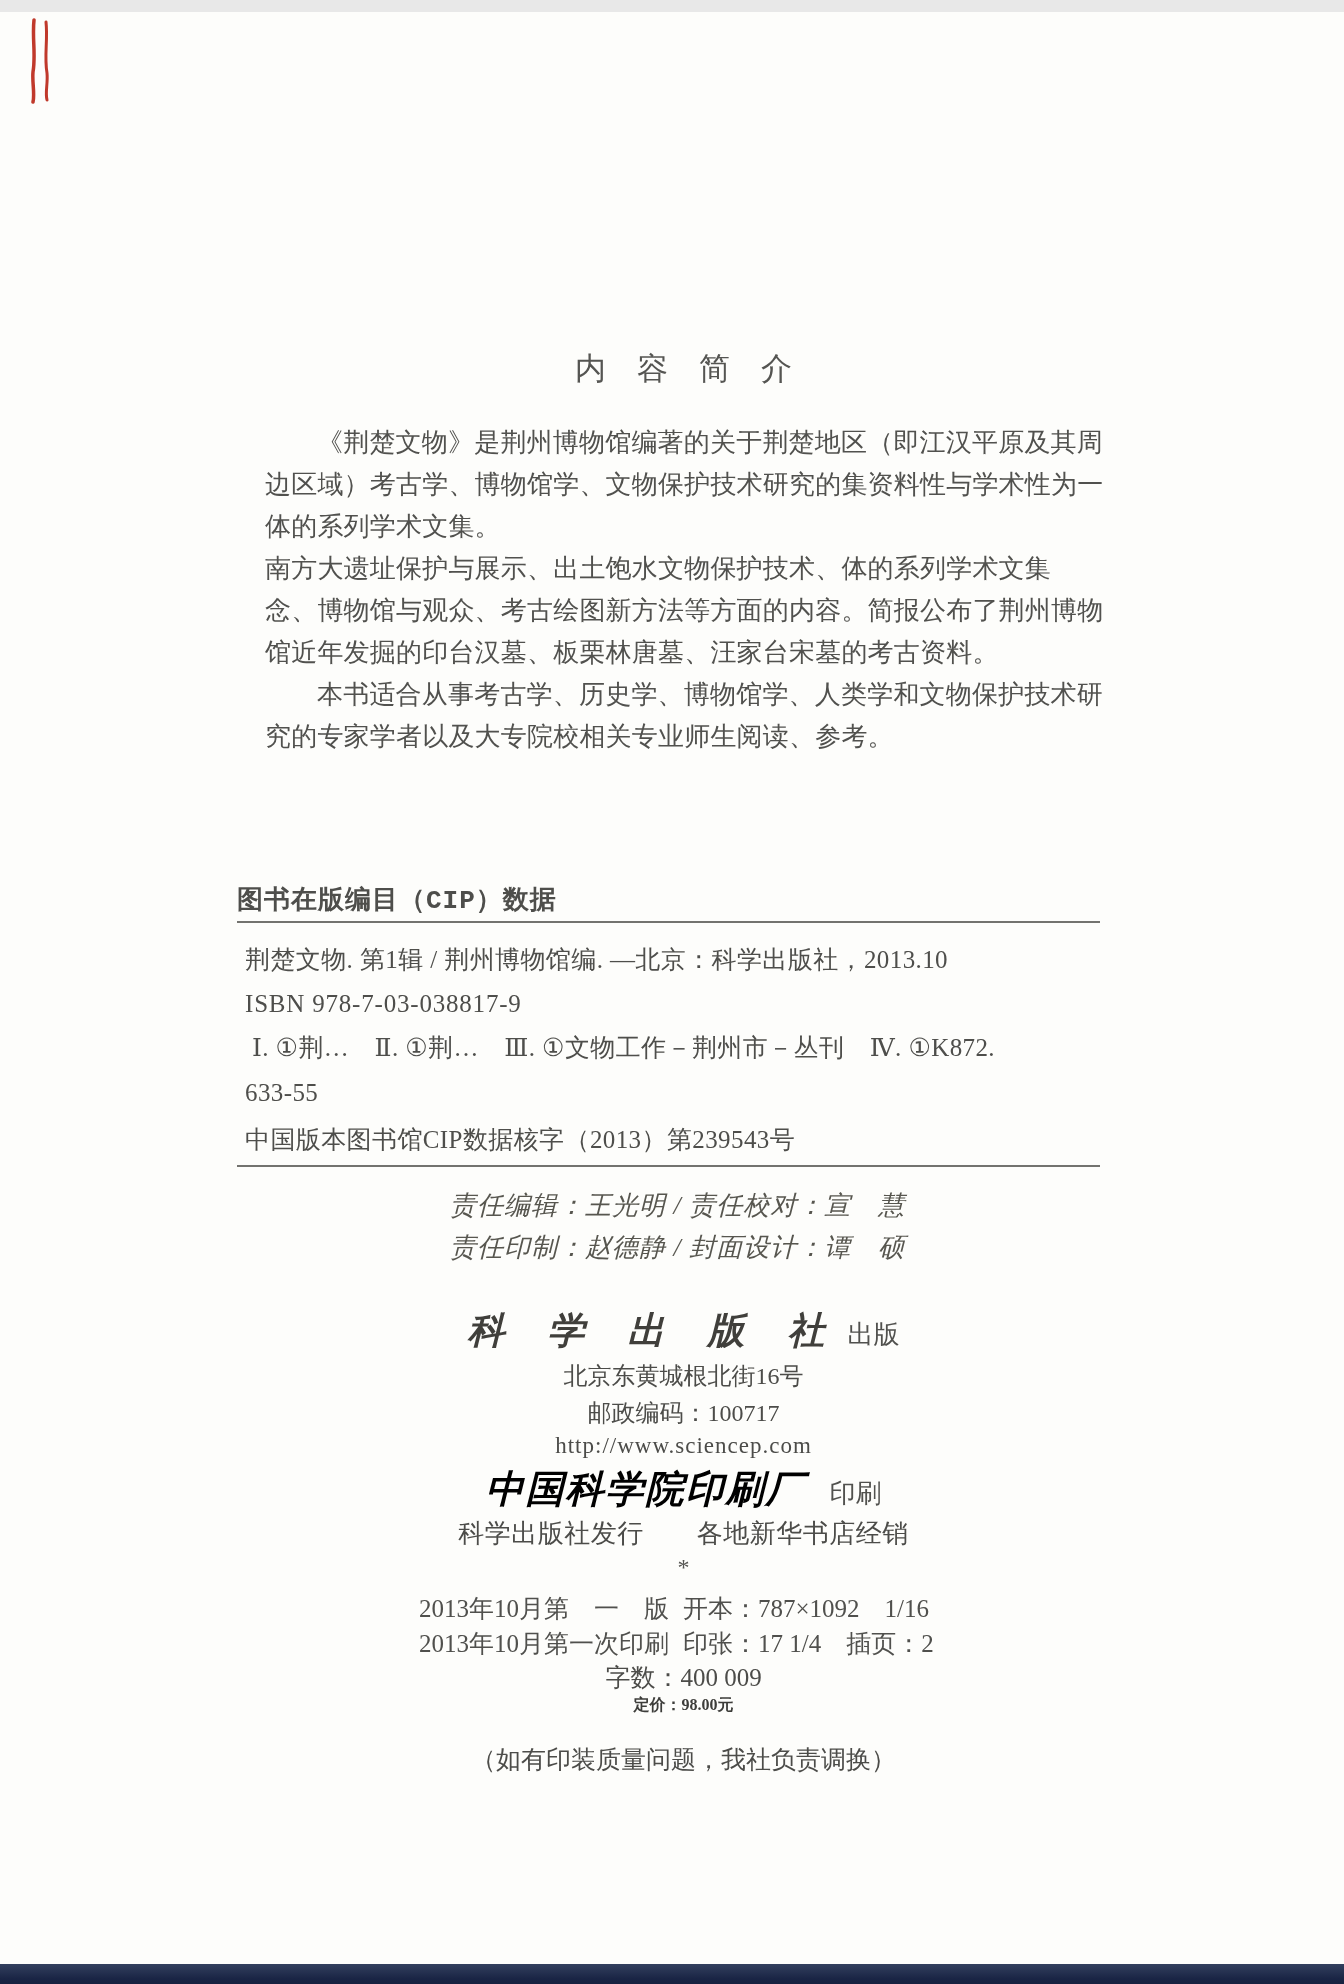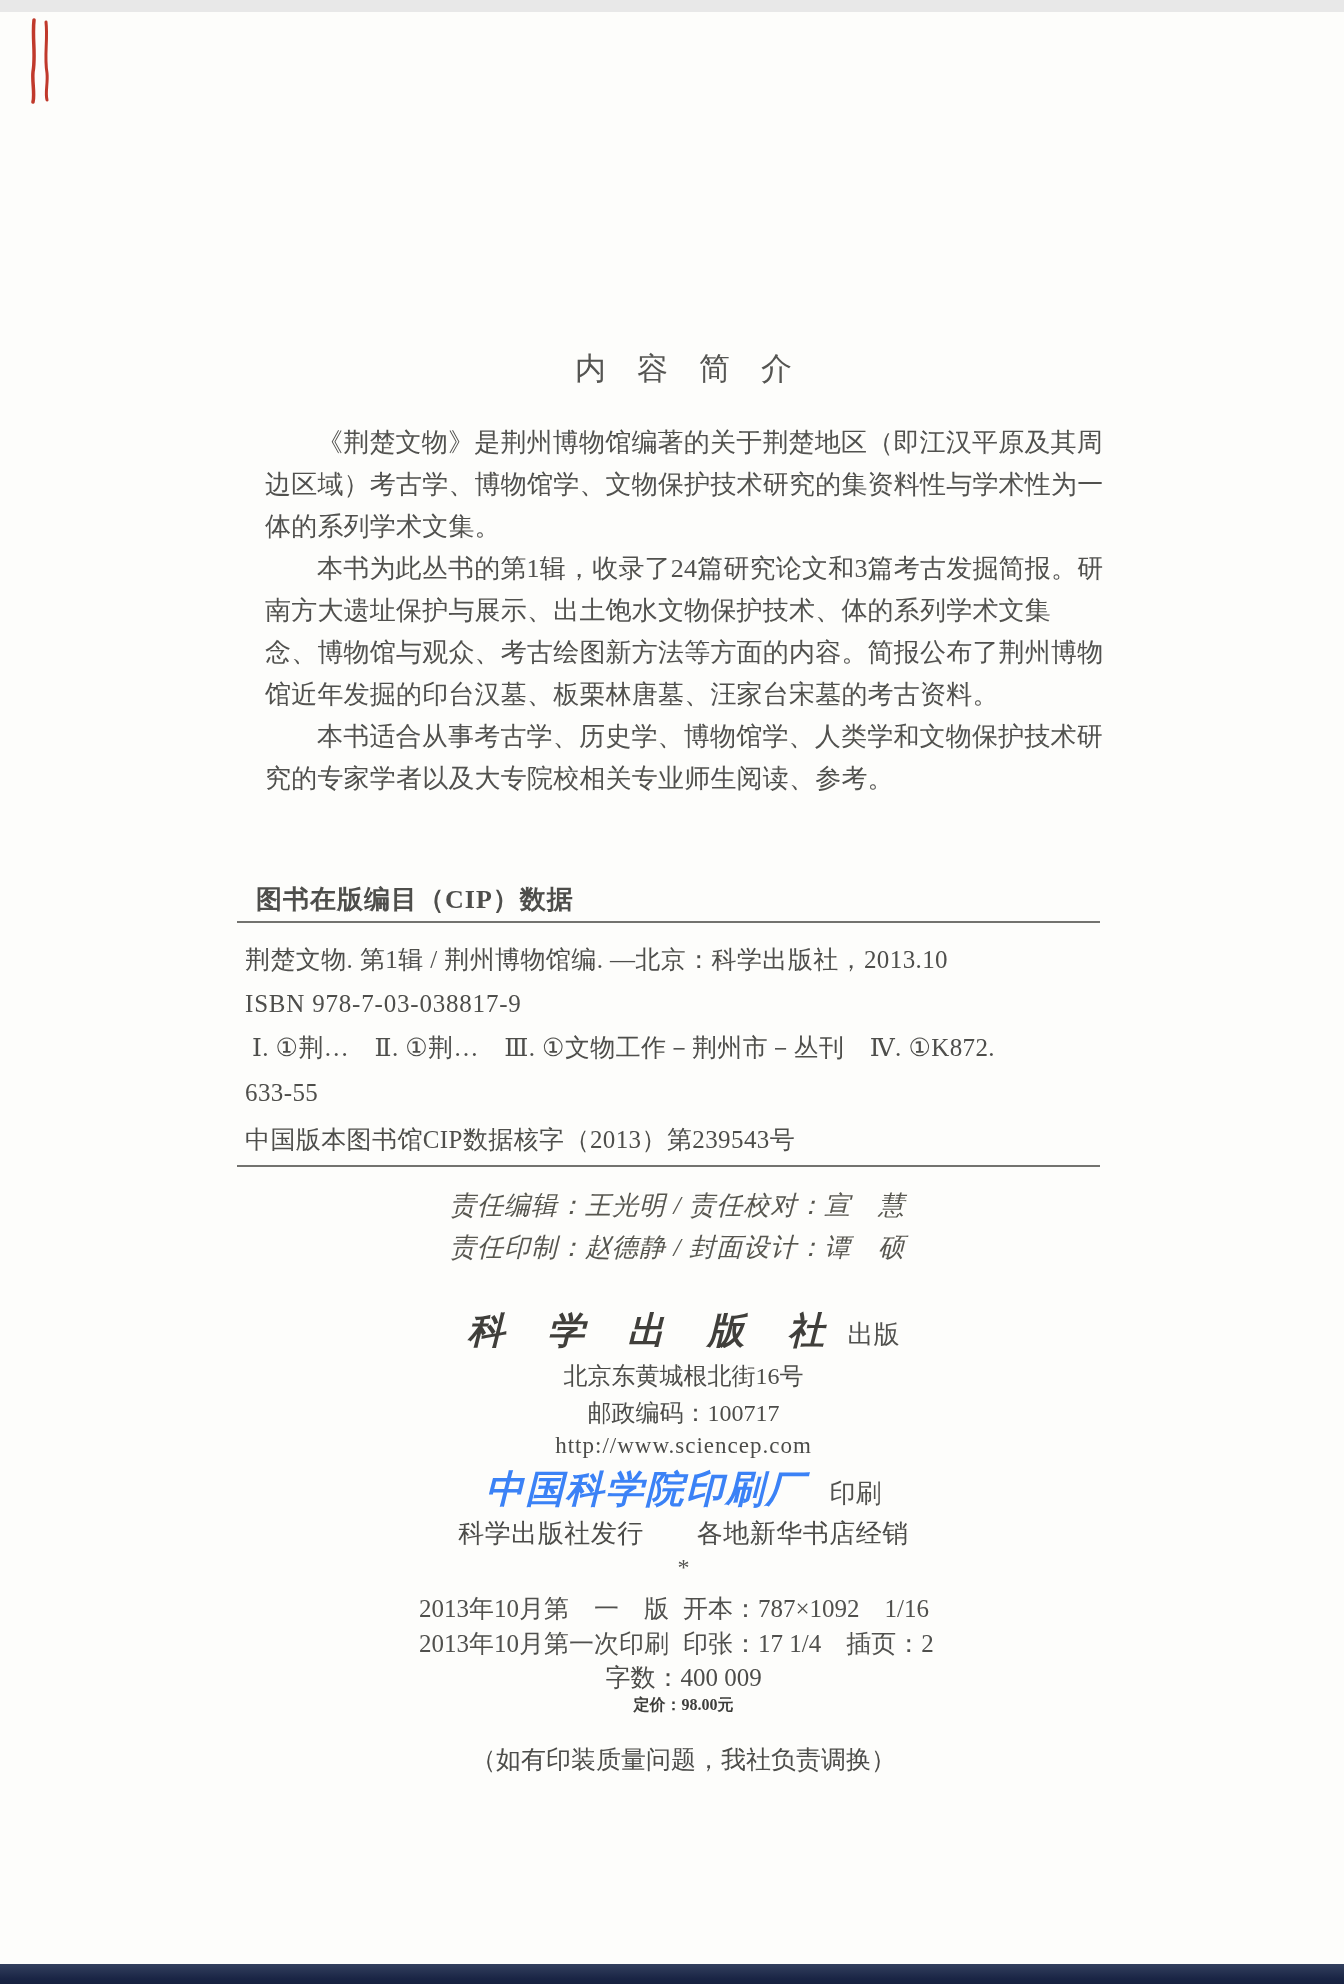--- a/index.html
+++ b/index.html
@@ -19,22 +19,22 @@
     text-align:center;
     font-size:31px; color:#555552;
     white-space:nowrap;
   }
 
   .intro { top:410px; left:265px; width:860px; font-size:26px; color:#51514e; }
   .intro .ln { height:42px; line-height:42px; white-space:nowrap; letter-spacing:0.2px; }
   .intro .ind { padding-left:52px; }
 
   .cip-head {
-    top:870px; left:256px;
-    font-family:Liberation Serif, serif;
+    top:870px; left:237px;
+    font-family:Liberation Mono, monospace;
     font-weight:bold; font-size:26px; color:#4e4e4b; letter-spacing:1px;
   }
   .rule { left:237px; width:863px; height:2px; background:#73736f; }
   .rule-top { top:909px; }
   .rule-bottom { top:1153px; }
   .cip-line { left:245px; font-size:25px; color:#4e4e4b; white-space:nowrap; letter-spacing:0.4px; }
   .cip-title-line { top:931px; }
   .cip-isbn { top:978px; letter-spacing:0.8px; }
   .cip-class { top:1019px; left:252px; }
   .cip-class-cont { top:1067px; }
@@ -49,21 +49,21 @@
     font-size:37px; font-weight:bold; font-style:italic;
     letter-spacing:3px; color:#403f3b;
   }
   .press-suffix { font-size:26px; margin-left:16px; color:#51514e; }
   .press-address { top:1348px; font-size:24px; }
   .press-postcode { top:1385px; font-size:24px; }
   .press-website { top:1421px; font-size:23px; letter-spacing:1px; }
   .printer-line { top:1452px; }
   .printer-logo {
     font-size:38px; font-weight:bold; font-style:italic;
-    letter-spacing:2px; color:#3b82f6;
+    letter-spacing:2px; color:#000000;
   }
   .printer-suffix { font-size:26px; margin-left:20px; color:#51514e; }
   .distribution { top:1504px; font-size:26px; letter-spacing:0.5px; }
   .star { top:1542px; font-size:24px; color:#555552; }
 
   .imp-row { left:267px; width:833px; height:36px; font-size:25px; color:#50504d; }
   .imp-row .l { position:absolute; left:152px; white-space:nowrap; }
   .imp-row .r { position:absolute; left:416px; white-space:nowrap; }
   .row-edition { top:1580px; }
   .row-printing { top:1615px; }
@@ -89,21 +89,20 @@
       <path d="M20,4 C22,22 18,38 21,55 C22,66 19,74 21,82" fill="none" stroke="#c0392b" stroke-width="3" stroke-linecap="round"></path>
     </svg>
   </div>
 
   <div class="abs summary-title">内　容　简　介</div>
 
   <div class="abs intro">
     <div class="ln ind">《荆楚文物》是荆州博物馆编著的关于荆楚地区（即江汉平原及其周</div>
     <div class="ln">边区域）考古学、博物馆学、文物保护技术研究的集资料性与学术性为一</div>
     <div class="ln">体的系列学术文集。</div>
-    <div class="ln ind">本书为此丛书的第1辑，收录了24篇研究论文和3篇考古发掘简报。研</div>
     <div class="ln">南方大遗址保护与展示、出土饱水文物保护技术、体的系列学术文集</div>
     <div class="ln">念、博物馆与观众、考古绘图新方法等方面的内容。简报公布了荆州博物</div>
     <div class="ln">馆近年发掘的印台汉墓、板栗林唐墓、汪家台宋墓的考古资料。</div>
     <div class="ln ind">本书适合从事考古学、历史学、博物馆学、人类学和文物保护技术研</div>
     <div class="ln">究的专家学者以及大专院校相关专业师生阅读、参考。</div>
   </div>
 
   <div class="abs cip-head">图书在版编目（CIP）数据</div>
   <div class="abs rule rule-top"></div>
   <div class="abs cip-line cip-title-line">荆楚文物. 第1辑 / 荆州博物馆编. —北京：科学出版社，2013.10</div>

